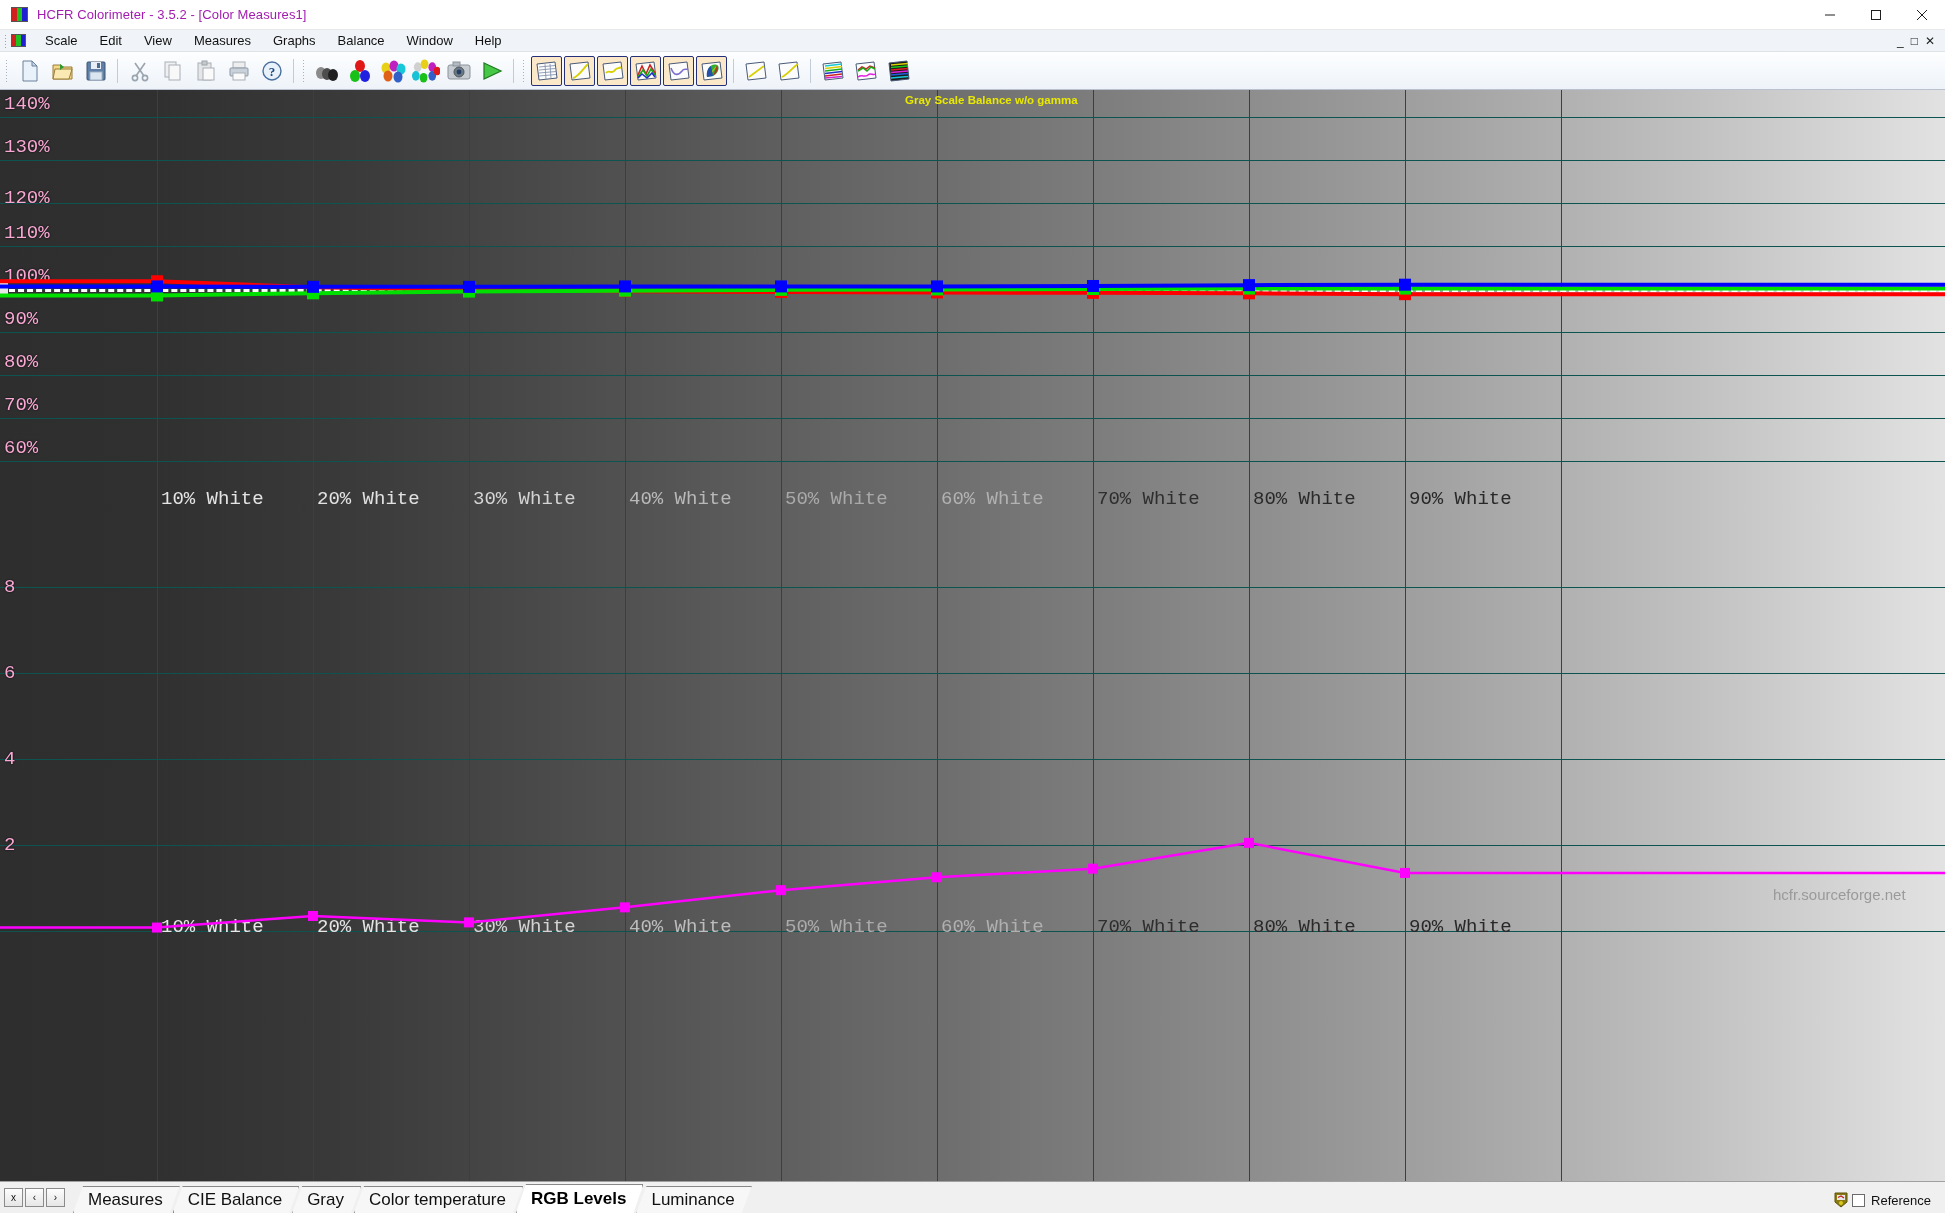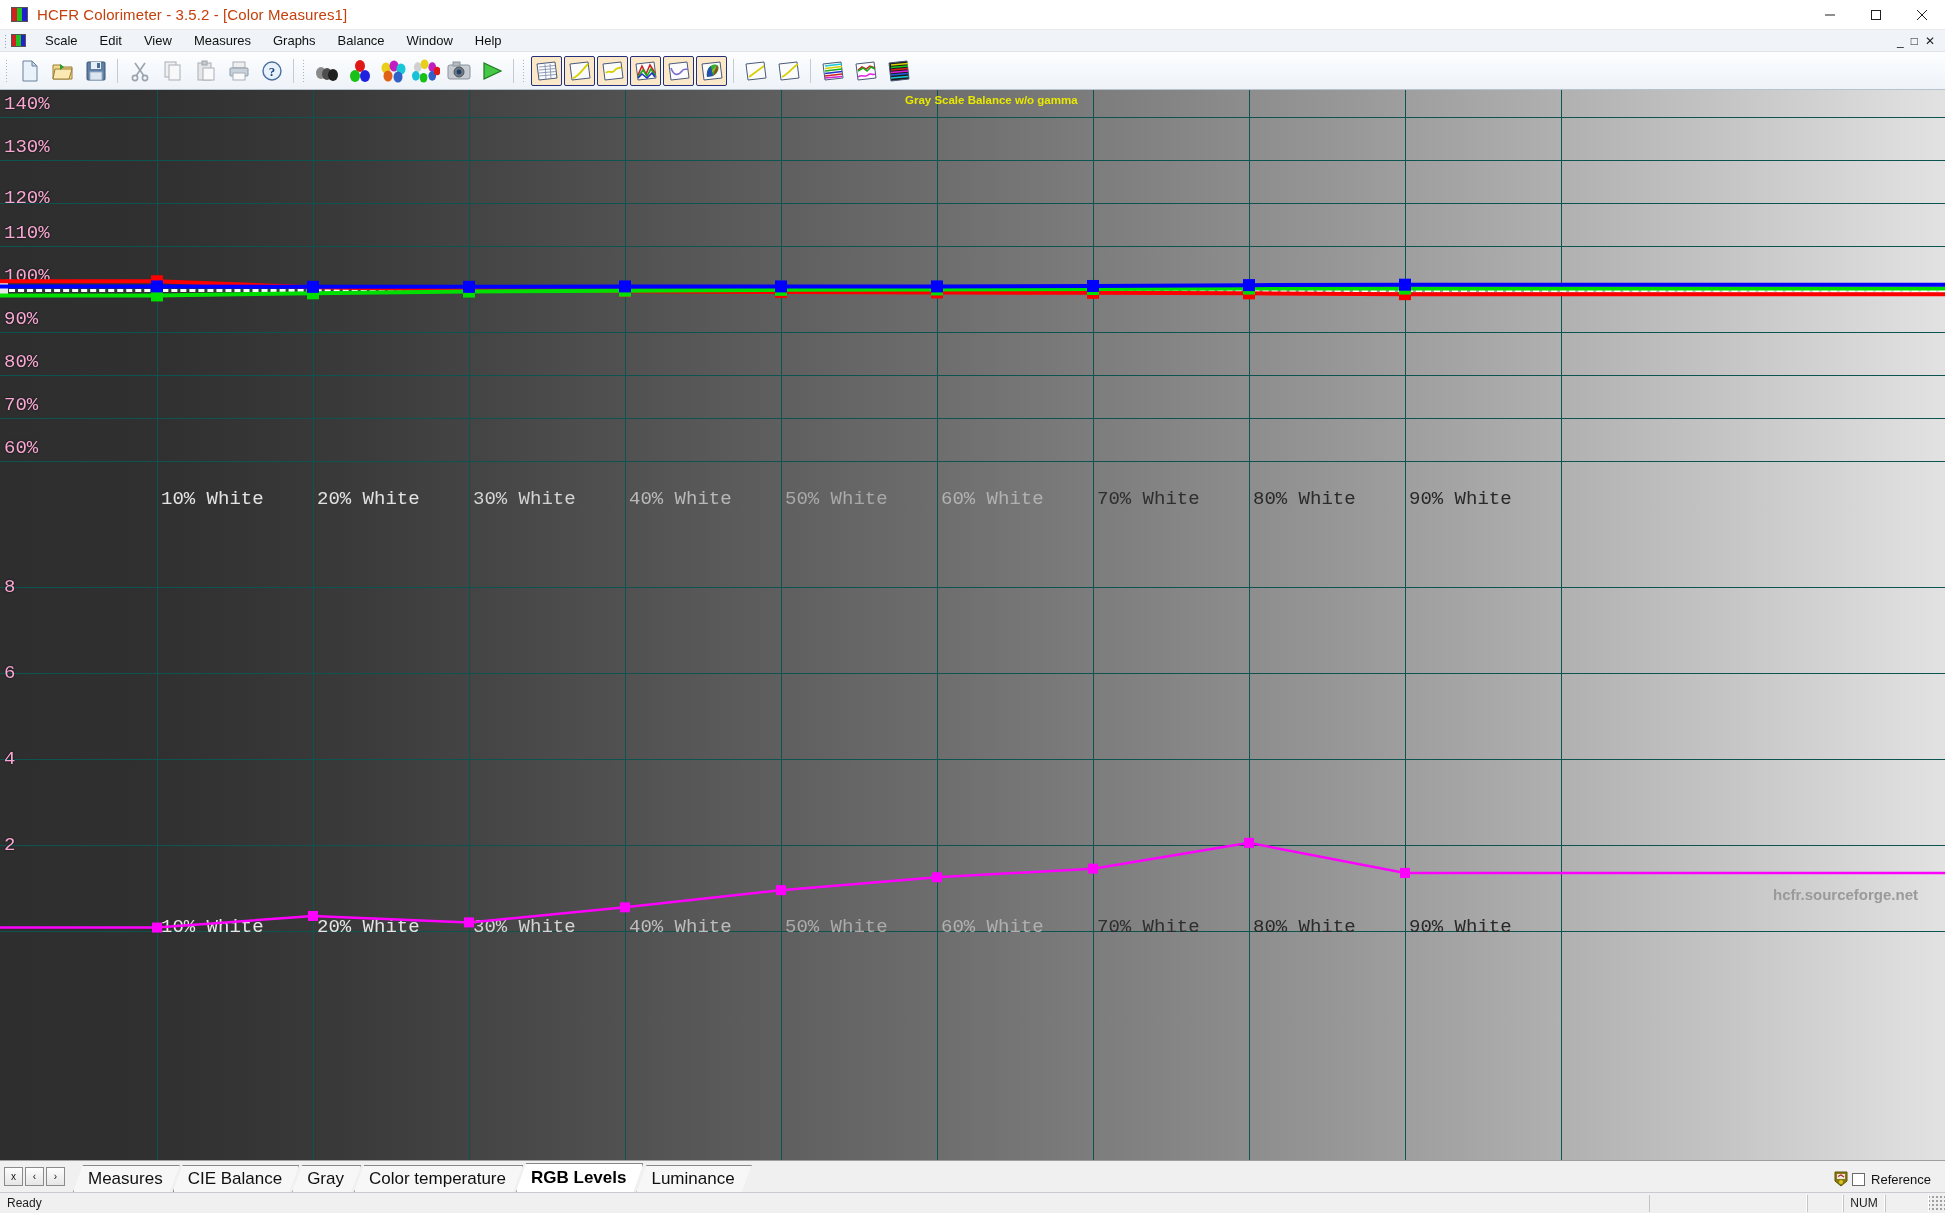--- a/index.html
+++ b/index.html
@@ -29,21 +29,21 @@
     width: 17px; height: 15px;
     margin-left: 11px; margin-right: 9px;
     display: flex; background: #1a1a1a;
     border: 1px solid #555; align-items: stretch;
   }
   .app-icon i { flex: 1; display: block; }
   .app-icon i:nth-child(1){ background:#d02020; }
   .app-icon i:nth-child(2){ background:#20c020; }
   .app-icon i:nth-child(3){ background:#2020d0; }
   .title-text {
-    font-size: 15px; color: #c2410c;
+    font-size: 13px; color: #a21caf;
     letter-spacing: .1px;
   }
   .winbtns { position: absolute; right: 0; top: 0; height: 30px; display: flex; }
   .winbtn {
     width: 46px; height: 30px;
     display: flex; align-items: center; justify-content: center;
     font-size: 14px; color: #202020;
   }
   .winbtn svg { display:block; }
 
@@ -139,21 +139,21 @@
     font-size: 19px; color: #d3d3d3;
     white-space: nowrap;
   }
   .chart-title {
     position: absolute;
     font-size: 11.5px; font-weight: bold;
     color: #e8e800; white-space: nowrap;
   }
   .watermark {
     position: absolute;
-    font-size: 15px; font-weight: bold;
+    font-size: 15px; font-weight: normal;
     color: #9a9a9a; white-space: nowrap;
   }
   svg.series { position: absolute; left:0; top:0; overflow: visible; }
 
   
   .tabbar {
     height: 32px; flex: 0 0 32px;
     background: #f0f0f0;
     display: flex; align-items: flex-end;
     border-top: 1px solid #a0a0a0;
@@ -623,23 +623,13 @@
           <circle cx="9" cy="12" r="2" fill="#d8c81e"></circle>
         </svg>
       </span>
       <span class="ref-check">
         <span class="box"></span>
         <span>Reference</span>
       </span>
     </div>
   </div>
 
-  <div class="statusbar">
-    <span class="status-ready">Ready</span>
-    <div class="status-cells">
-      <span class="scell" style="width:158px"></span>
-      <span class="scell" style="width:36px"></span>
-      <span class="scell" style="width:42px">NUM</span>
-      <span class="scell" style="width:44px"></span>
-      <span class="grip-dots"></span>
-    </div>
-  </div>
 </div>
 
 </body></html>

